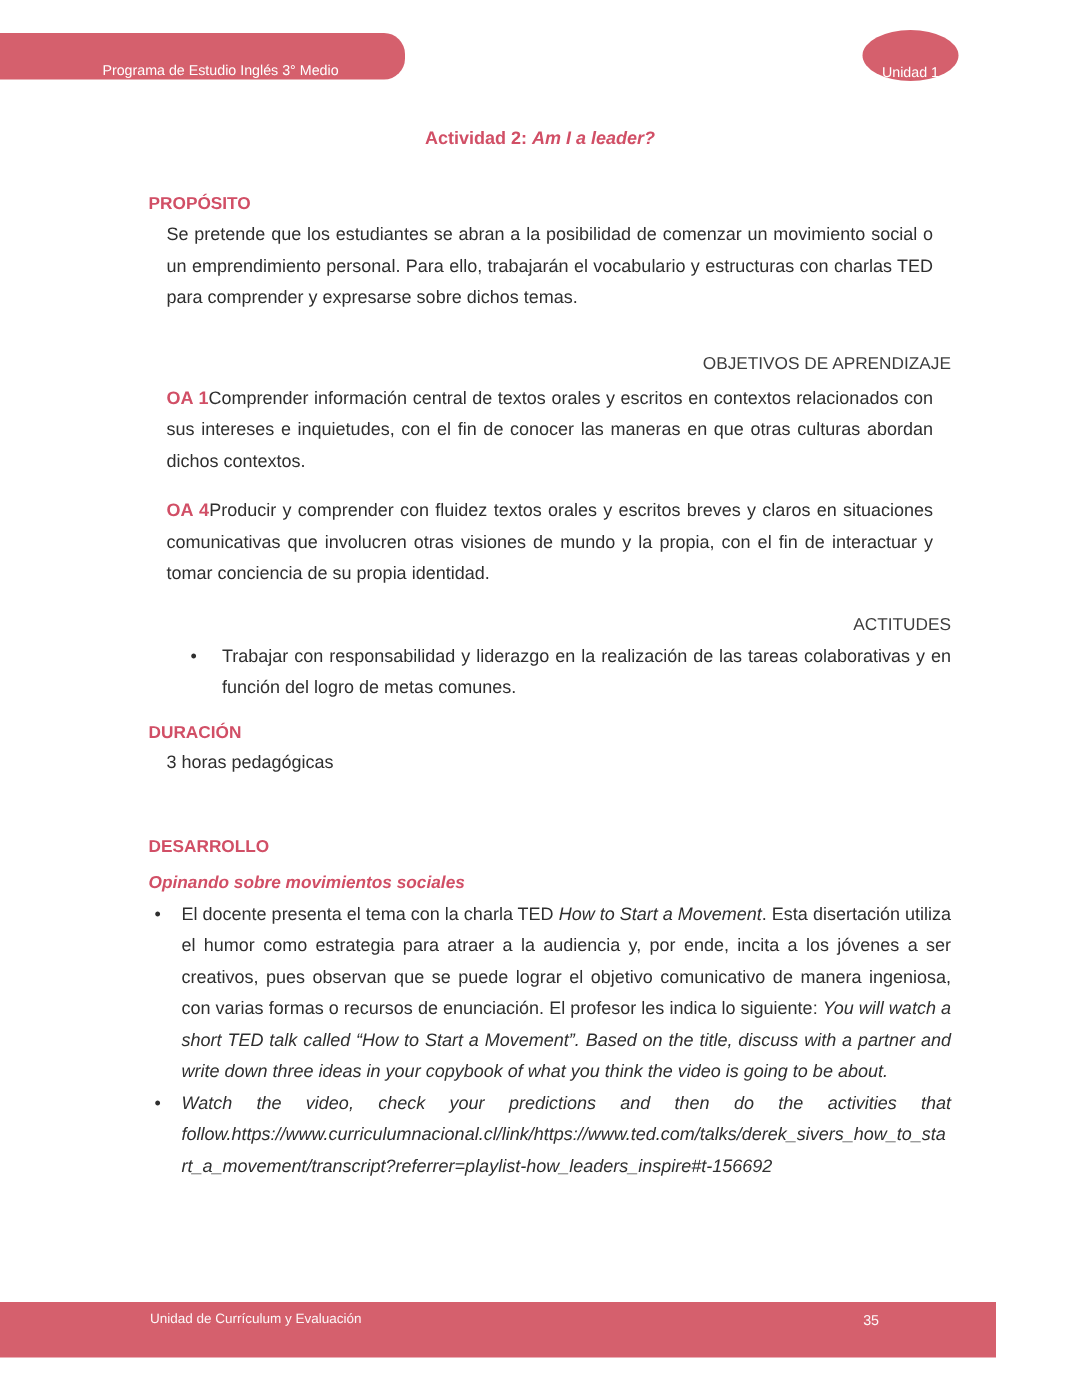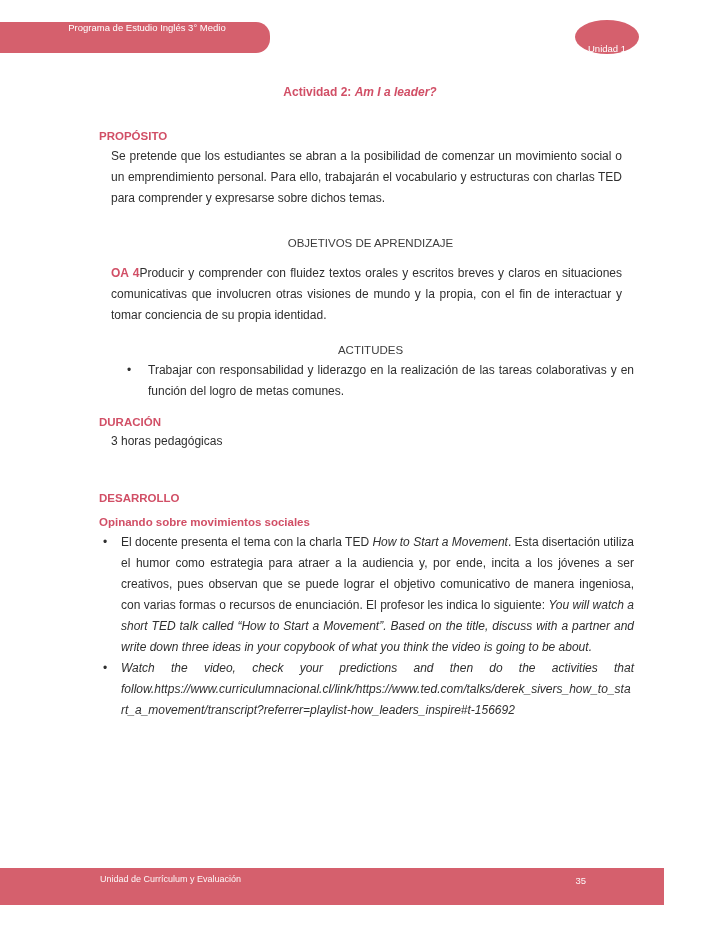--- a/index.html
+++ b/index.html
@@ -20,21 +20,21 @@
   }
   .page{position:absolute;inset:0;background:#ffffff;}
 
   
   .badge-left{
     position:absolute;top:22px;left:0;
     width:270px;height:31px;
     background:var(--badge);
     border-radius:0 14px 14px 0;
     color:#fff;font-size:9.5px;
-    display:flex;align-items:flex-start;justify-content:center;
+    display:flex;align-items:flex-end;justify-content:center;
     padding-left:24px;
   }
   .badge-unit{
     position:absolute;top:20px;left:575px;
     width:64px;height:34px;
     background:var(--badge);
     border-radius:50%;
     color:#fff;font-size:9.5px;
     display:flex;align-items:flex-end;justify-content:center;
   }
@@ -53,25 +53,25 @@
     position:absolute;left:99px;width:535px;top:128px;
     font-size:12px;line-height:21px;
     text-align:justify;
   }
   .rh{ 
     color:var(--accent);font-weight:bold;
     font-size:11.5px;line-height:16px;text-align:left;
   }
   .gh{ 
     color:var(--gray-head);font-weight:normal;
-    font-size:11.5px;line-height:16px;text-align:center;
+    font-size:11.5px;line-height:16px;text-align:right;
     margin-left:8px;
   }
   p{margin:12px;}
-  .mt2{margin-top:2px;} .mt4{margin-top:4px;} .mt8{margin-top:8px;}
+  .mt2{margin-top:2px;} .mt4{margin-top:4px;} .mt8{margin-top:8px;font-style:italic;}
   .mt12{margin-top:12px;} .mt16{margin-top:16px;} .mt26{margin-top:26px;}
   .mt38{margin-top:38px;} .mt1{margin-top:1px;}
 
   .oa-label{color:var(--accent);font-weight:bold;}
 
   ul{list-style:none;margin:0;padding:0;}
   ul.act li{position:relative;padding-left:49px;}
   ul.act li::before{content:"\2022";position:absolute;left:28px;}
   ul.dev li{position:relative;padding-left:22px;overflow-wrap:break-word;}
   ul.dev li::before{content:"\2022";position:absolute;left:4px;}
@@ -104,20 +104,21 @@
   </div>
 
   <div class="doc-title"><span>Actividad 2: </span><em>Am I a leader?</em></div>
 
   <div class="content">
 
     <div class="rh">PROPÓSITO</div>
     <p class="mt2">Se pretende que los estudiantes se abran a la posibilidad de comenzar un movimiento social o un emprendimiento personal. Para ello, trabajarán el vocabulario y estructuras con charlas TED para comprender y expresarse sobre dichos temas.</p>
 
     <div class="gh mt26">OBJETIVOS DE APRENDIZAJE</div>
+    <p class="mt4"><span class="oa-label">OA 1</span><span>Comprender información central de textos orales y escritos en contextos relacionados con sus intereses e inquietudes, con el fin de conocer las maneras en que otras culturas abordan dichos contextos.</span></p>
     <p class="mt12"><span class="oa-label">OA 4</span><span>Producir y comprender con fluidez textos orales y escritos breves y claros en situaciones comunicativas que involucren otras visiones de mundo y la propia, con el fin de interactuar y tomar conciencia de su propia identidad.</span></p>
 
     <div class="gh mt16">ACTITUDES</div>
     <ul class="act mt2">
       <li>Trabajar con responsabilidad y liderazgo en la realización de las tareas colaborativas y en función del logro de metas comunes.</li>
     </ul>
 
     <div class="rh mt12">DURACIÓN</div>
     <p class="mt1">3 horas pedagógicas</p>
 

